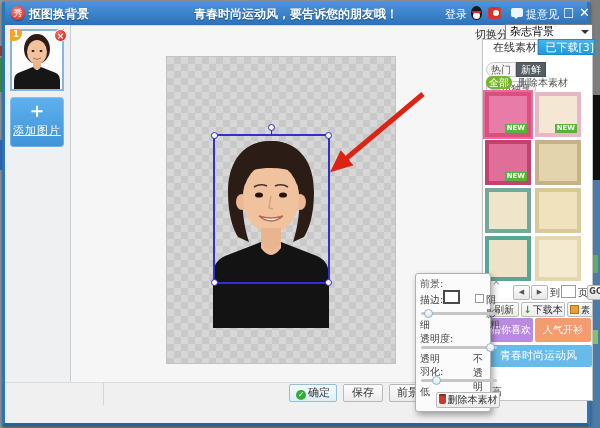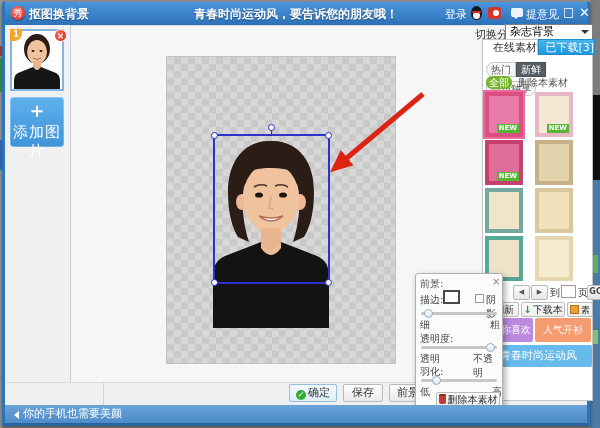--- a/index.html
+++ b/index.html
@@ -44,21 +44,21 @@
   .photo-card{left:5px;top:4px;width:54px;height:62px;background:#fff;border:2px solid #86b6e0;box-sizing:border-box;}
   .mini-portrait{width:100%;height:100%;position:relative;background:#fdfdfd;overflow:hidden;}
   .badge-dot{left:-2px;top:-2px;width:12px;height:12px;background:#f5a423;color:#fff;font-size:8px;line-height:12px;
              text-align:center;border-radius:0 0 8px 0;font-weight:bold;}
   .close-dot{left:42px;top:-2px;width:13px;height:13px;background:radial-gradient(circle at 35% 30%,#ff6a5e,#d41f16);
              border-radius:50%;color:#fff;font-size:9px;line-height:13px;text-align:center;font-weight:bold;
              border:1px solid #fff;box-sizing:border-box;cursor:pointer;}
   .add-btn{left:5px;top:72px;width:54px;height:50px;background:linear-gradient(#5fb0ec,#3f94d8);border-radius:4px;
            color:#fff;text-align:center;cursor:pointer;box-shadow:inset 0 0 0 1px rgba(255,255,255,.25);}
   .add-btn .plus{font-size:20px;font-weight:bold;line-height:26px;display:block;}
-  .add-btn .lbl{font-size:15px;display:block;letter-spacing:1px;}
+  .add-btn .lbl{font-size:11px;display:block;letter-spacing:1px;text-decoration:underline;}
 
   
   .canvas{left:66px;top:23px;width:410px;height:357px;background:#f6f6f6;border-top:1px solid #dadada;box-sizing:border-box;}
   .checker{left:95px;top:30px;width:230px;height:308px;background-color:#d7d7d7;border:1px solid #c2c2c2;box-sizing:border-box;
            background-image:linear-gradient(45deg,#c9c9c9 25%,transparent 25%,transparent 75%,#c9c9c9 75%),
                             linear-gradient(45deg,#c9c9c9 25%,transparent 25%,transparent 75%,#c9c9c9 75%);
            background-size:14px 14px;background-position:0 0,7px 7px;}
   .portrait{left:136px;top:110px;width:128px;height:192px;}
   .selection{left:142px;top:108px;width:117px;height:150px;border:2px solid #3030cf;box-sizing:border-box;}
   .handle{width:7px;height:7px;border-radius:50%;background:#fff;border:1px solid #2828c8;box-sizing:border-box;position:absolute;}
@@ -97,39 +97,39 @@
   .pillrow{left:3px;top:18px;height:15px;}
   .pill{display:inline-block;height:15px;line-height:14px;font-size:10px;padding:0 4px;border:1px solid #c8c8c8;
         background:#f6f6f6;color:#555;box-sizing:border-box;cursor:pointer;}
   .pill:first-child{border-radius:8px 0 0 8px;}
   .pill:last-child{border-radius:0 8px 8px 0;}
   .pill.sel{background:#555e63;color:#fff;border-color:#474f54;}
   .filterrow{left:3px;top:36px;height:13px;font-size:10px;}
   .filter{display:inline-block;margin-right:6px;color:#555;cursor:pointer;line-height:13px;}
   .filter.sel{background:#74b52a;color:#fff;padding:0 3px;border-radius:6px;}
   .grid{left:2px;top:52px;width:100px;}
-  .thumb{position:absolute;width:38px;height:45px;box-sizing:border-box;cursor:pointer;}
+  .thumb{position:absolute;width:46px;height:45px;box-sizing:border-box;cursor:pointer;}
   .thumb.sel{outline:2px solid #f0699c;}
   .new-badge{position:absolute;right:0;bottom:0;background:#58b434;color:#fff;font-size:7px;line-height:9px;
              padding:0 2px;font-weight:bold;}
   .pagerow{top:245px;font-size:10px;color:#333;}
   .pg-btn{position:absolute;width:15px;height:13px;border:1px solid #b5b5b5;background:linear-gradient(#fcfcfc,#e8e8e8);
           font-size:7px;text-align:center;line-height:12px;border-radius:2px;cursor:pointer;color:#555;}
   .pg-input{position:absolute;width:15px;height:13px;border:1px solid #999;background:#fff;box-sizing:border-box;}
   .go-btn{position:absolute;width:16px;height:13px;border:1px solid #b5b5b5;background:linear-gradient(#fcfcfc,#e4e4e4);
           font-size:8px;font-weight:bold;text-align:center;line-height:12px;border-radius:2px;cursor:pointer;color:#444;}
   .act-btn{position:absolute;height:15px;border:1px solid #bbb;background:linear-gradient(#fcfcfc,#ececec);border-radius:2px;
            font-size:10px;line-height:14px;text-align:center;cursor:pointer;color:#333;box-sizing:border-box;}
   .dl-arrow{color:#2f9e2f;font-weight:bold;margin-right:1px;}
   .pack-ico{display:inline-block;width:7px;height:7px;background:#e8a030;border:1px solid #b5731c;vertical-align:-1px;margin-right:2px;}
   .banner{position:absolute;border-radius:2px;color:#fff;text-align:center;cursor:pointer;
           font-size:10px;overflow:hidden;white-space:nowrap;}
 
   
-  .fg-panel{left:410px;top:271px;width:88px;height:139px;background:#fbfbfb;border:1px solid #b0b0b0;border-radius:3px;
+  .fg-panel{left:410px;top:271px;width:76px;height:139px;background:#fbfbfb;border:1px solid #b0b0b0;border-radius:3px;
             box-shadow:2px 3px 6px rgba(0,0,0,.35);font-size:10px;color:#444;box-sizing:border-box;}
   .fg-title{left:4px;top:3px;font-size:10px;color:#555;}
   .fg-close{left:76px;top:2px;font-size:10px;color:#888;cursor:pointer;}
   .swatch{left:27px;top:16px;width:17px;height:14px;background:#fff;border:2px solid #4a4a4a;box-sizing:border-box;cursor:pointer;}
   .cb{left:59px;top:20px;width:9px;height:9px;border:1px solid #9a9a9a;background:#fff;box-sizing:border-box;cursor:pointer;}
   .track{position:absolute;height:3px;background:#c6c6c6;border-radius:2px;width:76px;left:5px;}
   .knob{position:absolute;width:9px;height:9px;border-radius:50%;background:linear-gradient(#fdfdfd,#dce8f2);
         border:1px solid #8fb2cc;box-sizing:border-box;cursor:pointer;}
   .del-btn{left:20px;top:118px;width:64px;height:16px;line-height:14px;font-size:10px;}
   .trash-ico{display:inline-block;width:7px;height:8px;background:#c43a2e;border-radius:1px 1px 2px 2px;
@@ -322,17 +322,14 @@
     <div class="abs track" style="top:105px;"></div>
     <div class="abs knob" style="left:16px;top:102px;"></div>
     <span class="abs" style="left:4px;top:111px;">低</span>
     <span class="abs" style="left:76px;top:111px;">高</span>
 
     <div class="abs btn del-btn">
       <span class="trash-ico"></span><span>删除本素材</span>
     </div>
   </div>
 
-  <div class="abs statusbar">
-    <span class="spk"></span><span>你的手机也需要美颜</span>
-  </div>
 
 </div>
 
 </body></html>

